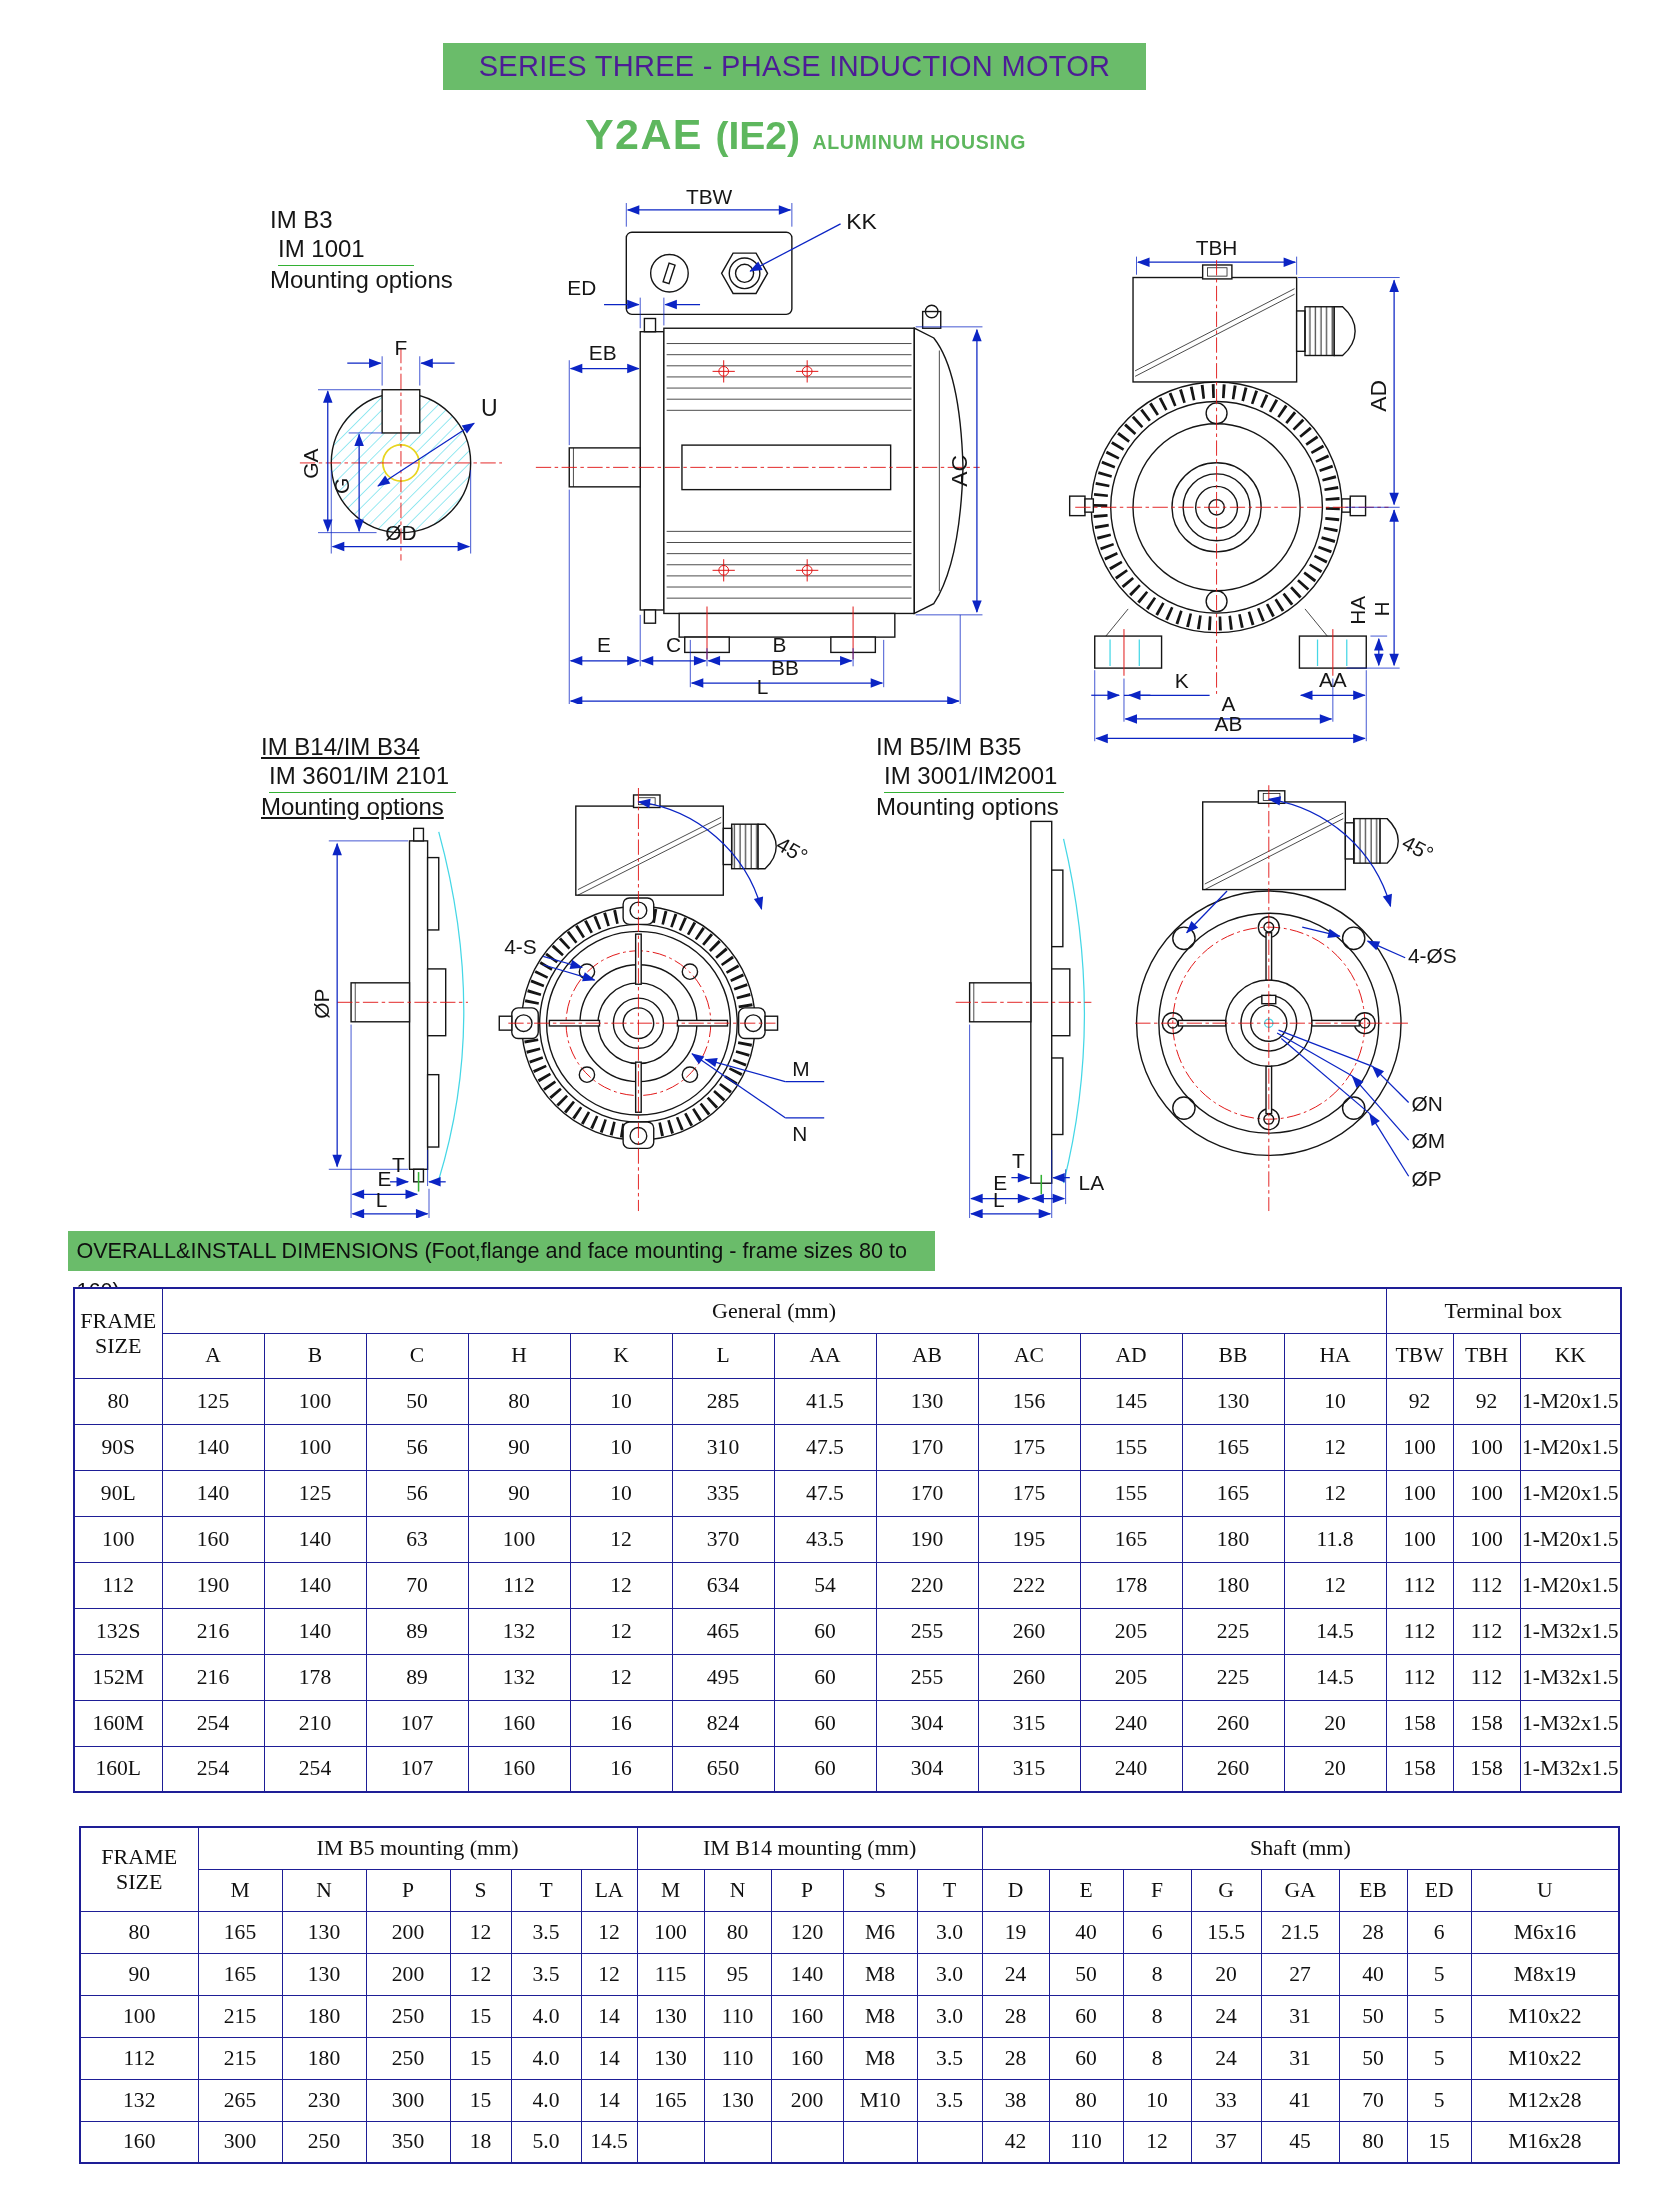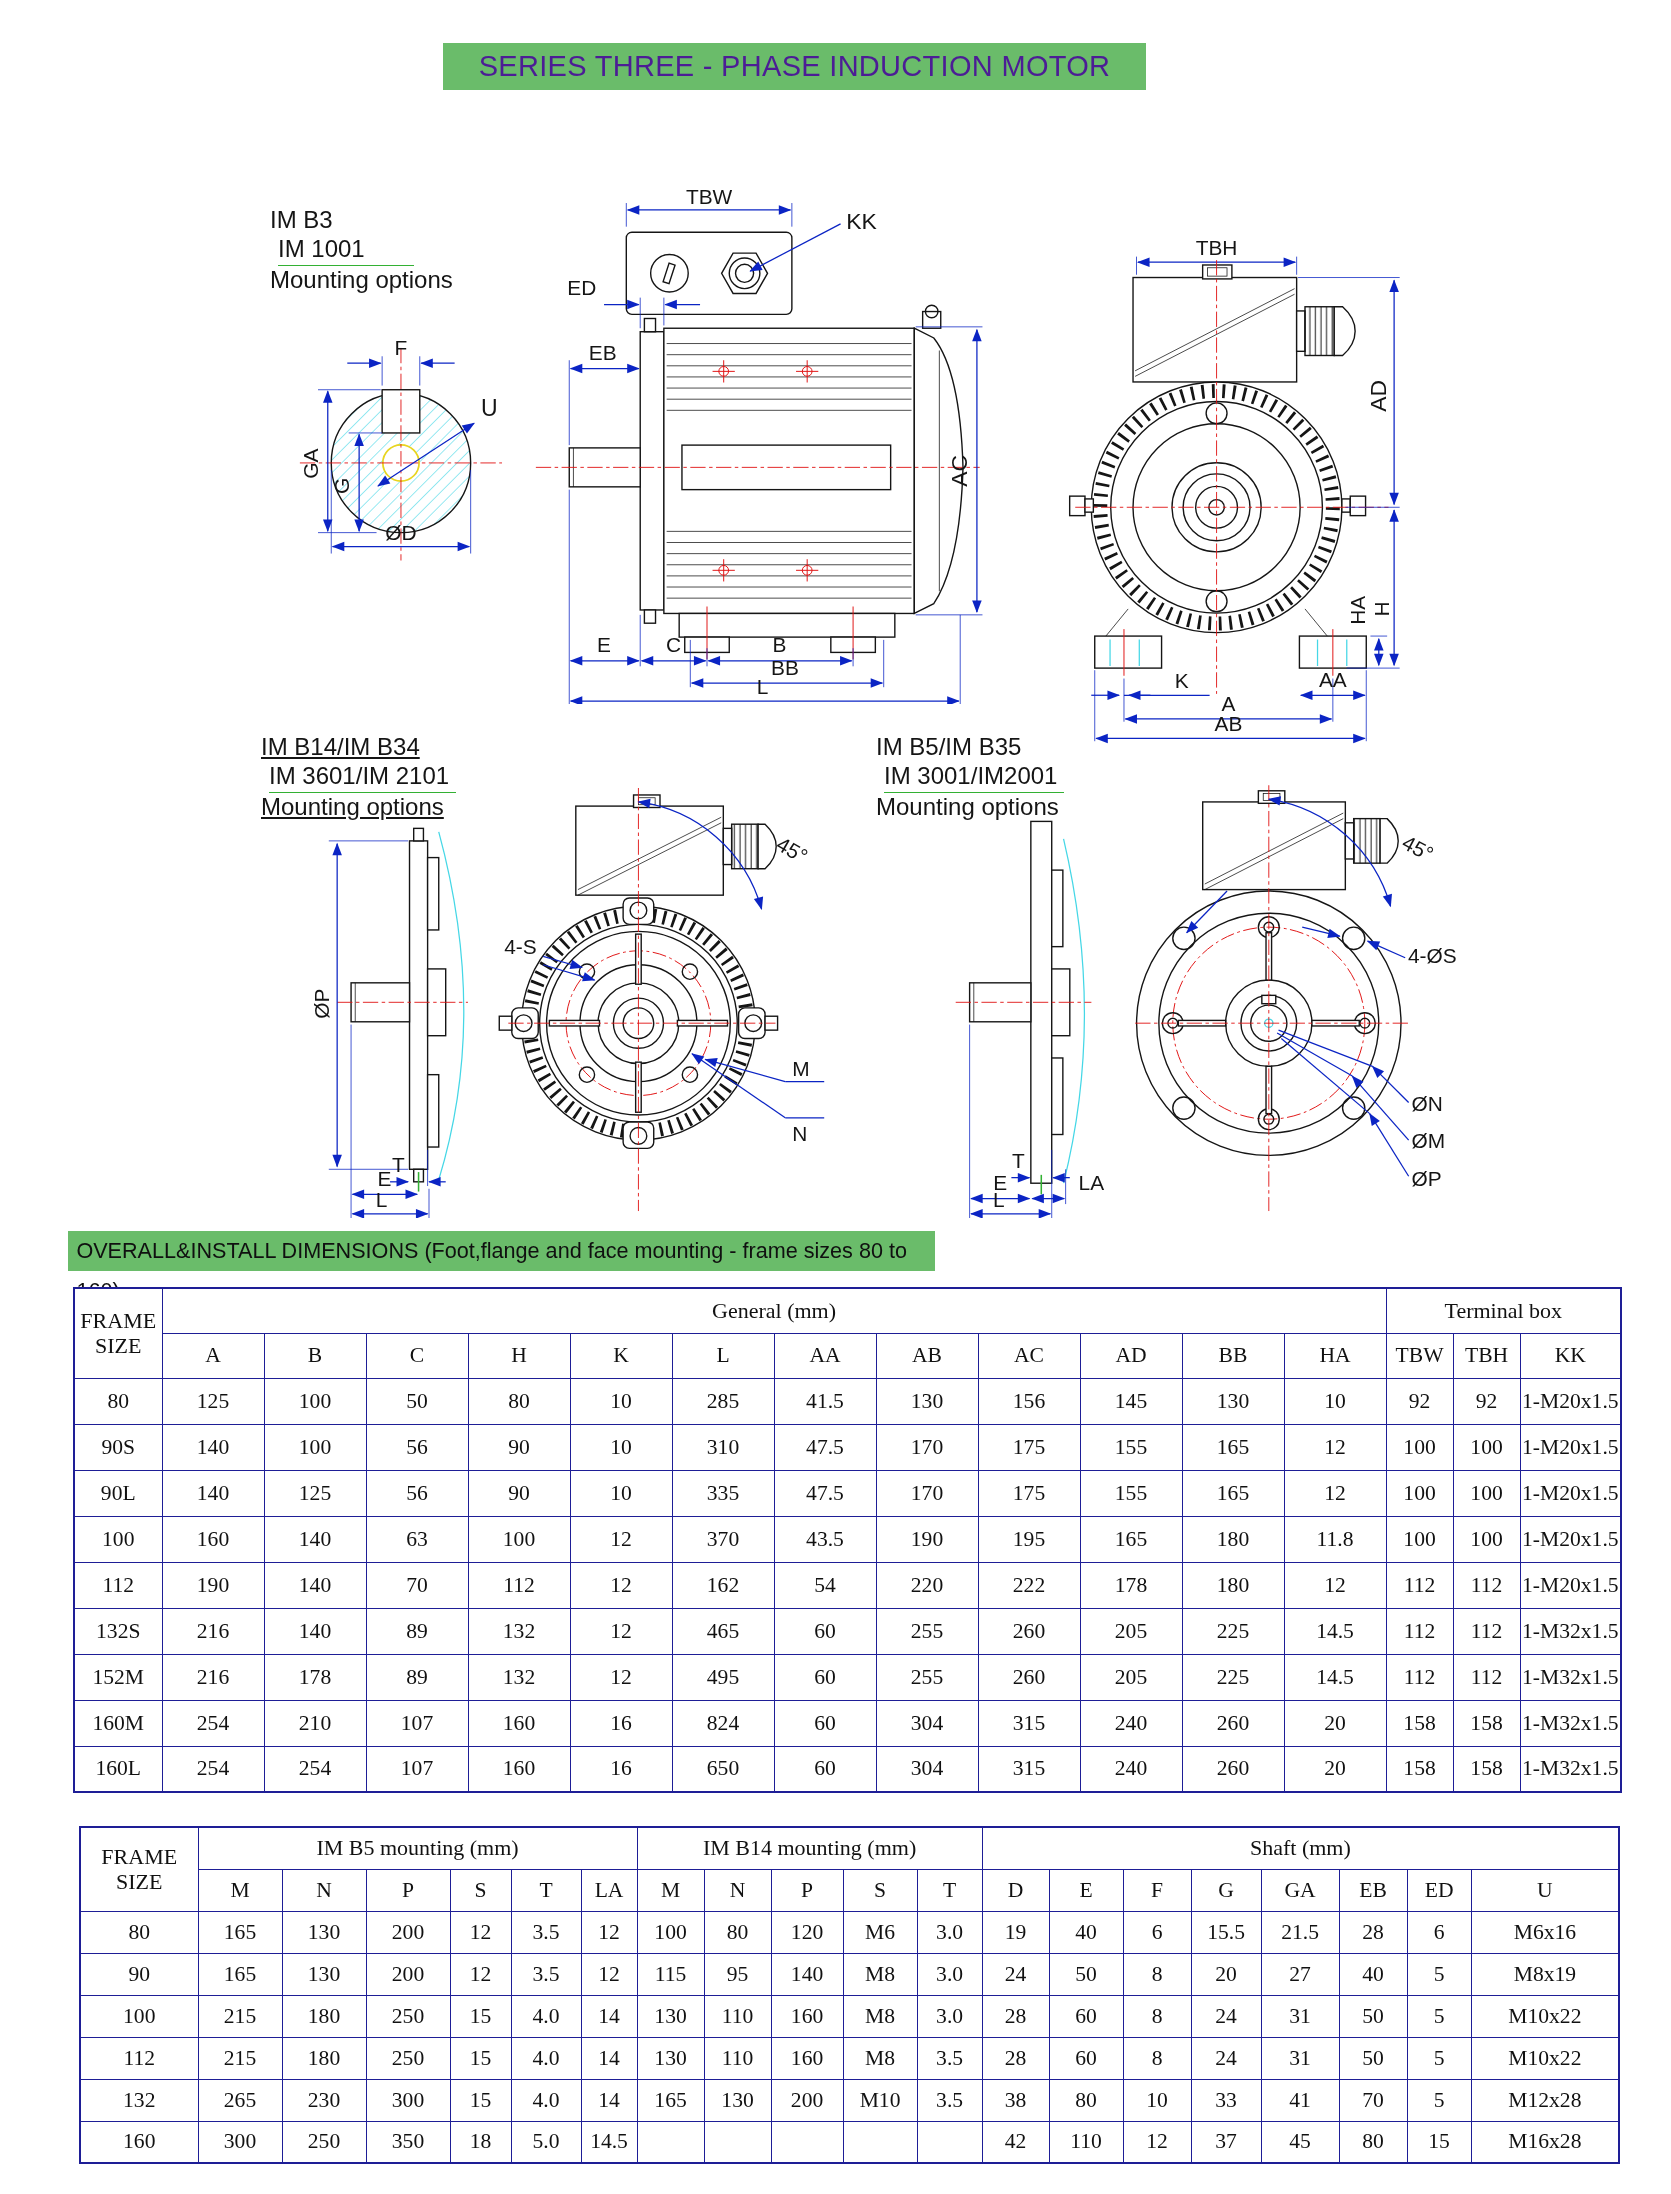--- a/index.html
+++ b/index.html
@@ -56,20 +56,25 @@
       <pattern id="cyhatch" width="13" height="13" patternTransform="rotate(45)" patternUnits="userSpaceOnUse">
         <line x1="0" y1="0" x2="0" y2="13" stroke="#45d7e6" stroke-width="1.6"></line>
       </pattern>
       <pattern id="blhatch" width="8" height="8" patternUnits="userSpaceOnUse">
         <line x1="3" y1="0" x2="3" y2="8" stroke="#222" stroke-width="1.5"></line>
       </pattern>
     </defs>
   </svg>
 
   <div class="abs banner1">SERIES THREE - PHASE  INDUCTION MOTOR</div>
+  <div class="abs subtitle">
+    <span class="model">Y2AE</span>
+    <span class="ie2">(IE2)</span>
+    <span class="alu">ALUMINUM HOUSING</span>
+  </div>
 
   <div class="abs mount-title" style="left:270px;top:206px;">
     <div>IM B3</div>
     <div><span class="u2">IM 1001</span></div>
     <div>Mounting options</div>
   </div>
 
   <svg class="abs" style="left:272px;top:327px;" width="237" height="237" viewBox="0 0 340 340">
     <circle cx="185" cy="195" r="100" fill="url(#cyhatch)" stroke="#151515" stroke-width="2"></circle>
     <rect x="158" y="90" width="54" height="62" class="out"></rect>
@@ -551,21 +556,21 @@
             <td>100</td>
             <td>1-M20x1.5</td>
           </tr>
           <tr>
             <td>112</td>
             <td>190</td>
             <td>140</td>
             <td>70</td>
             <td>112</td>
             <td>12</td>
-            <td>162</td>
+            <td>634</td>
             <td>54</td>
             <td>220</td>
             <td>222</td>
             <td>178</td>
             <td>180</td>
             <td>12</td>
             <td>112</td>
             <td>112</td>
             <td>1-M20x1.5</td>
           </tr>

